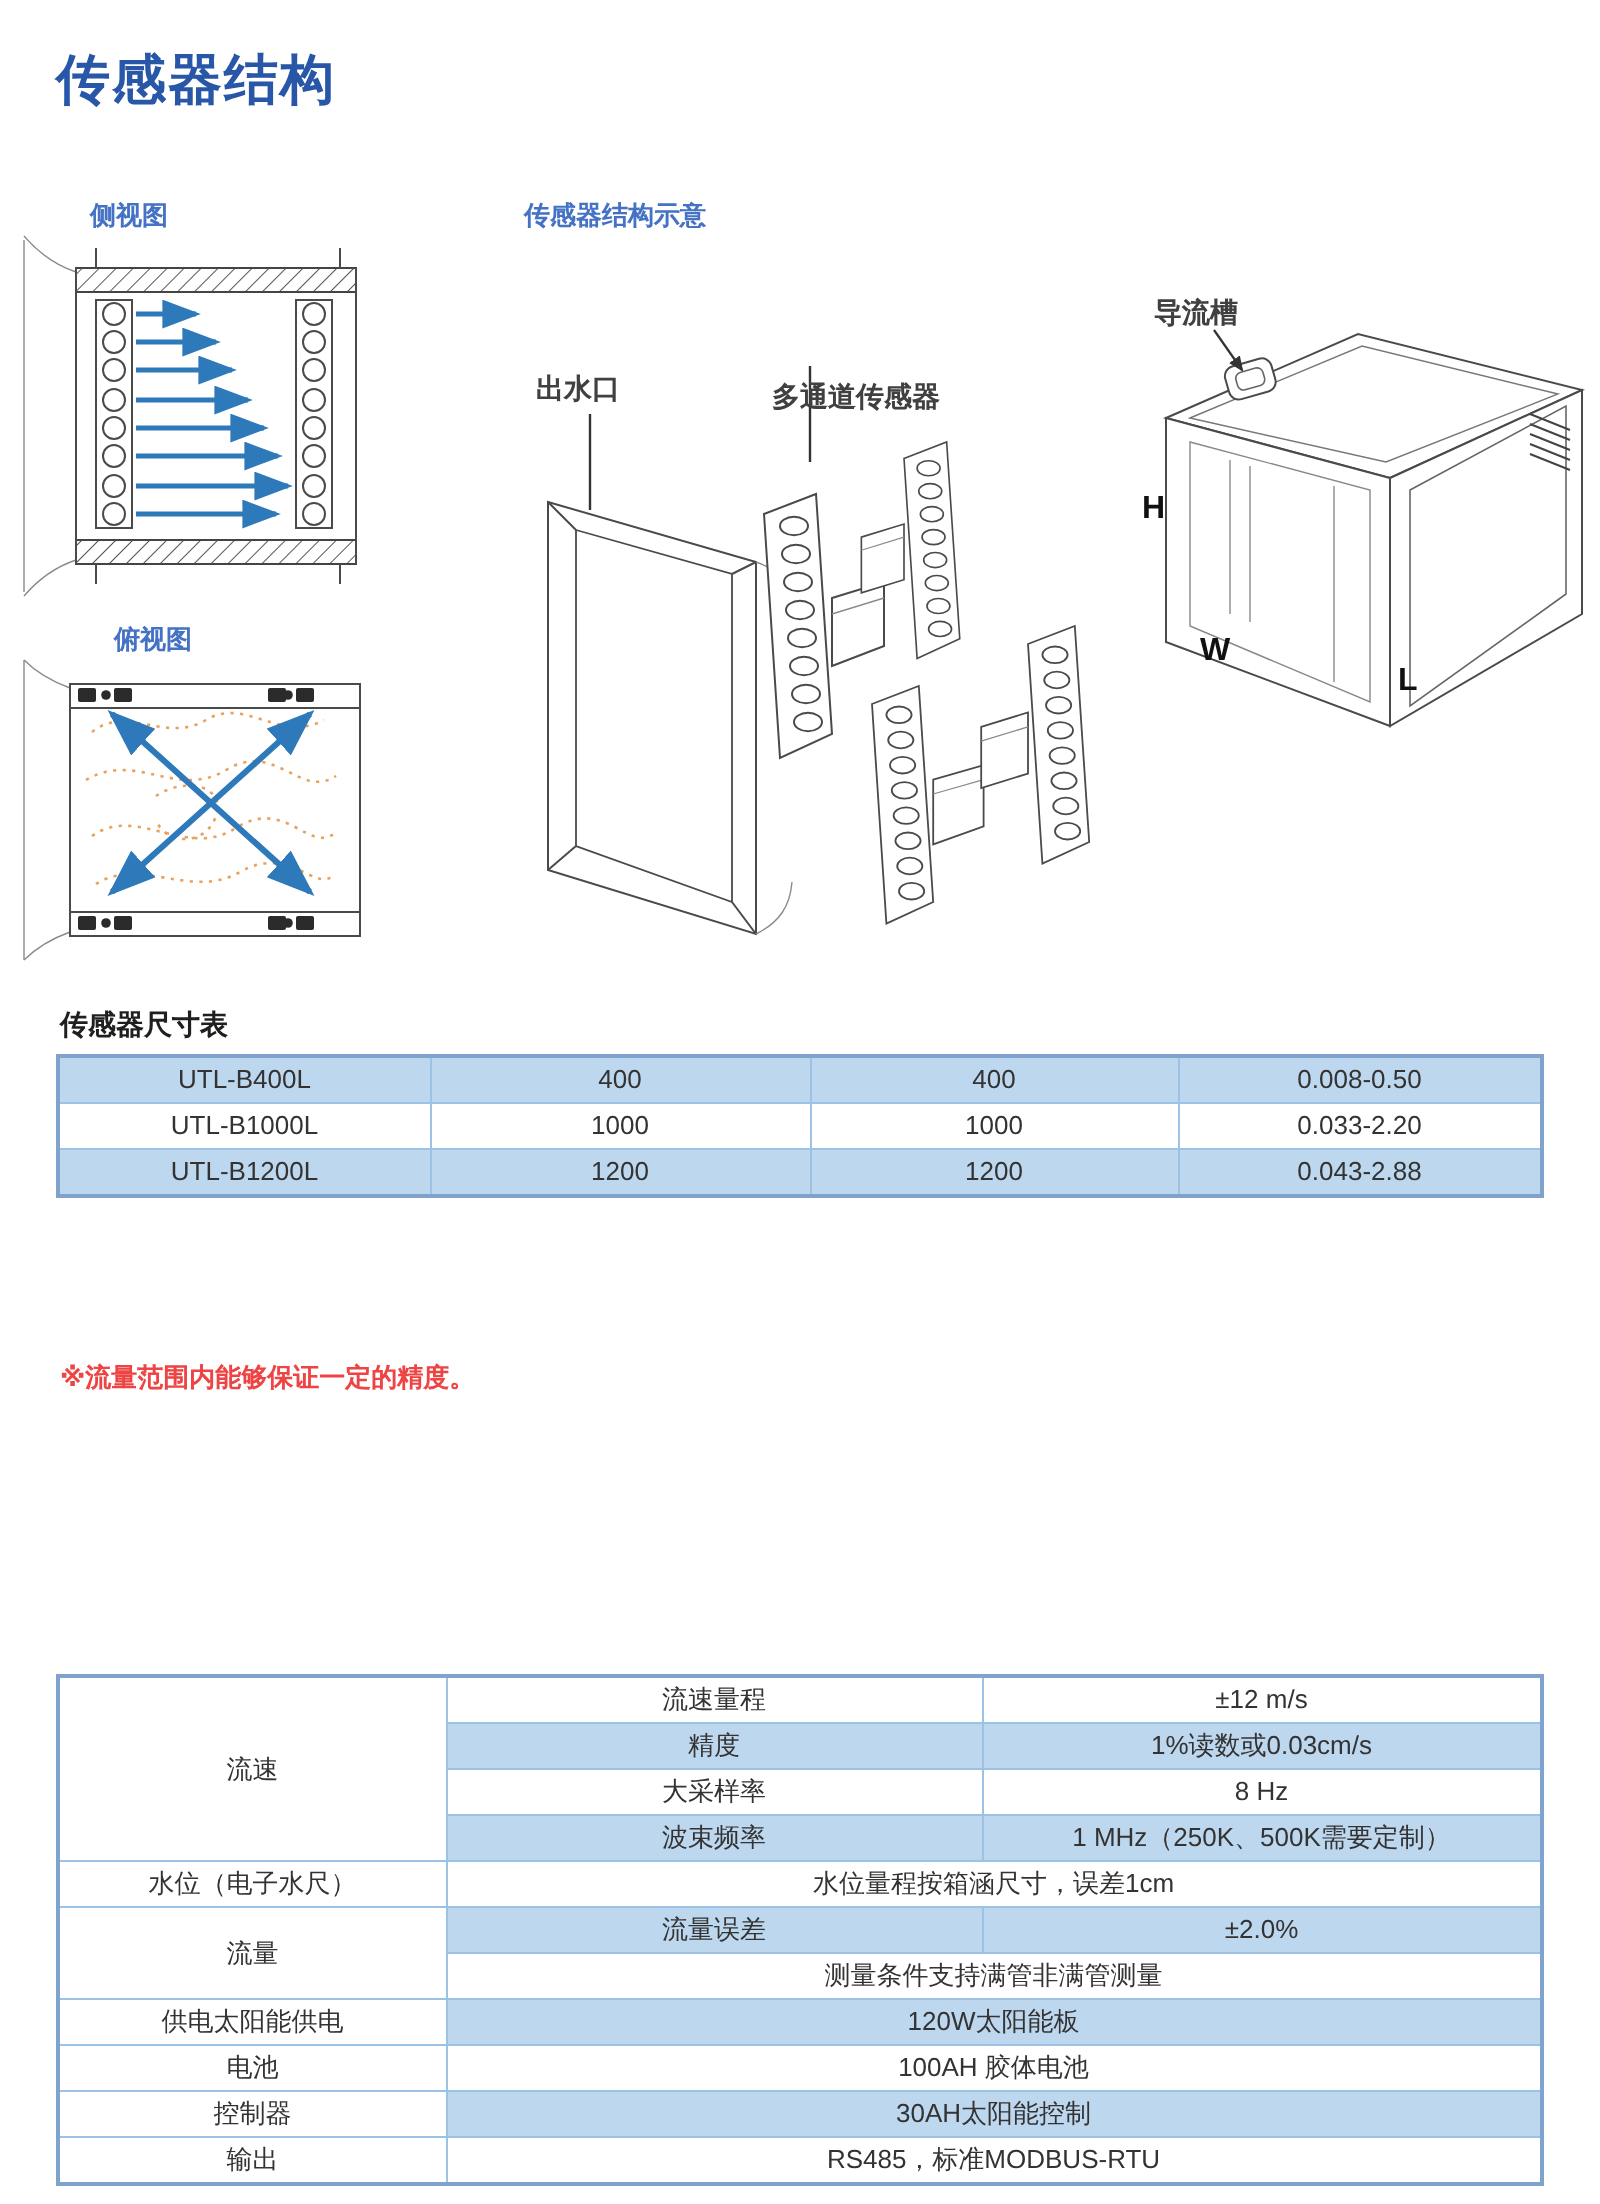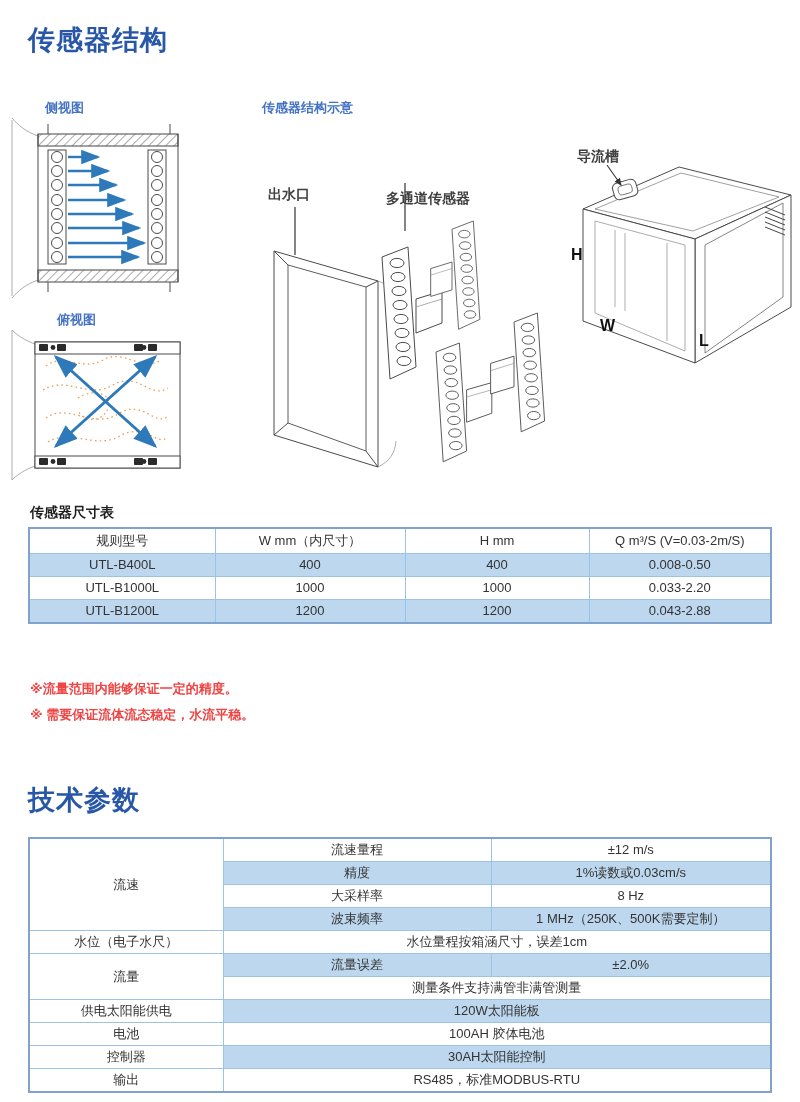--- a/index.html
+++ b/index.html
@@ -222,26 +222,20 @@
   <div class="caption" style="left:30px;top:504px;">传感器尺寸表</div>
 
   <table class="spec" style="top:527px;">
     <colgroup>
         <col style="width:186px">
         <col style="width:190px">
         <col style="width:184px">
         <col>
       </colgroup>
     <tbody>
-        <tr>
-      <th>规则型号</th>
-      <th>W mm（内尺寸）</th>
-      <th>H mm</th>
-      <th>Q m³/S (V=0.03-2m/S)</th>
-    </tr>
     <tr class="alt">
       <td>UTL-B400L</td>
       <td>400</td>
       <td>400</td>
       <td>0.008-0.50</td>
     </tr>
     <tr>
       <td>UTL-B1000L</td>
       <td>1000</td>
       <td>1000</td>
@@ -250,23 +244,21 @@
     <tr class="alt">
       <td>UTL-B1200L</td>
       <td>1200</td>
       <td>1200</td>
       <td>0.043-2.88</td>
     </tr>
   </tbody>
     </table>
 
   <div class="note" style="left:30px;top:680px;">※流量范围内能够保证一定的精度。</div>
-  <div class="note" style="left:30px;top:706px;">※ 需要保证流体流态稳定，水流平稳。</div>
-
-  <div class="sec-title" style="top:782px;">技术参数</div>
+
 
   <table class="spec" style="top:837px;">
     <colgroup>
         <col style="width:194px">
         <col style="width:268px">
         <col>
       </colgroup>
     <tbody>
         <tr>
       <td rowspan="4">流速</td>

